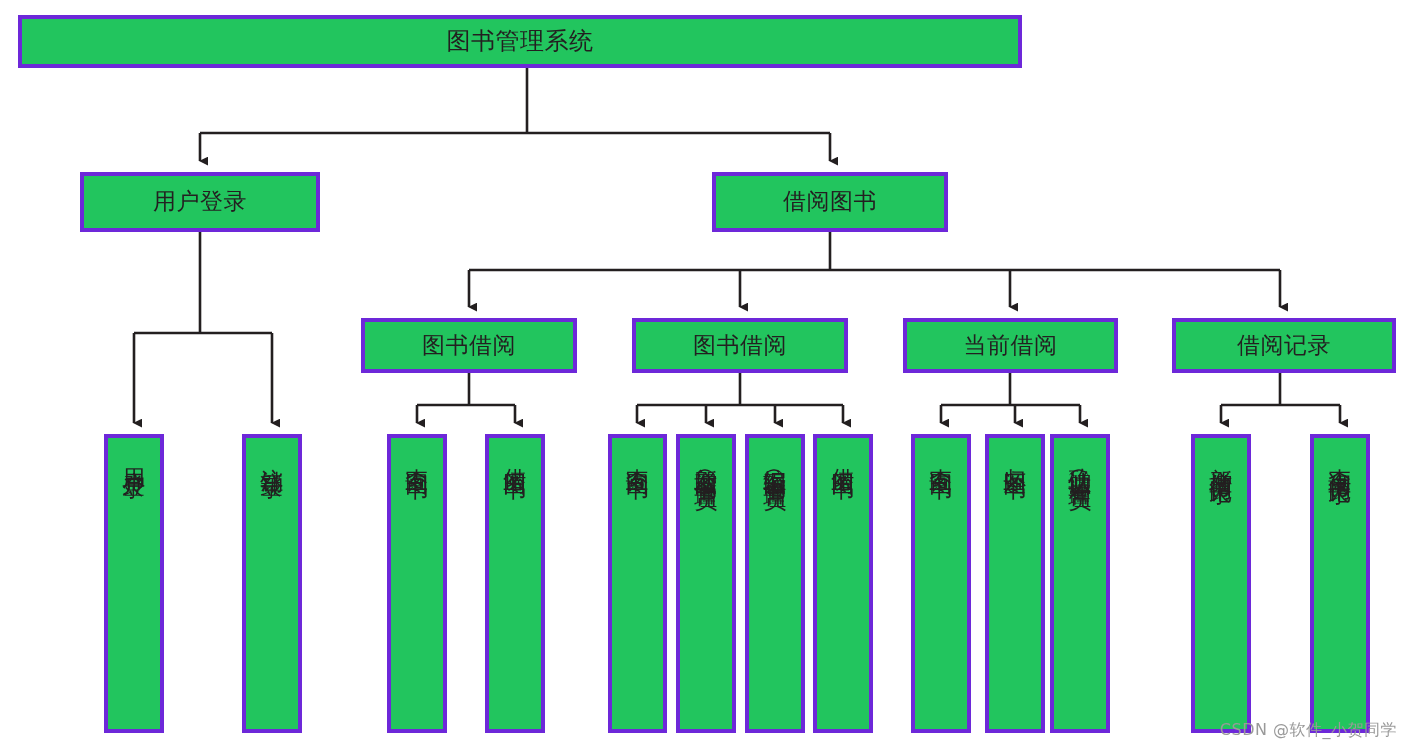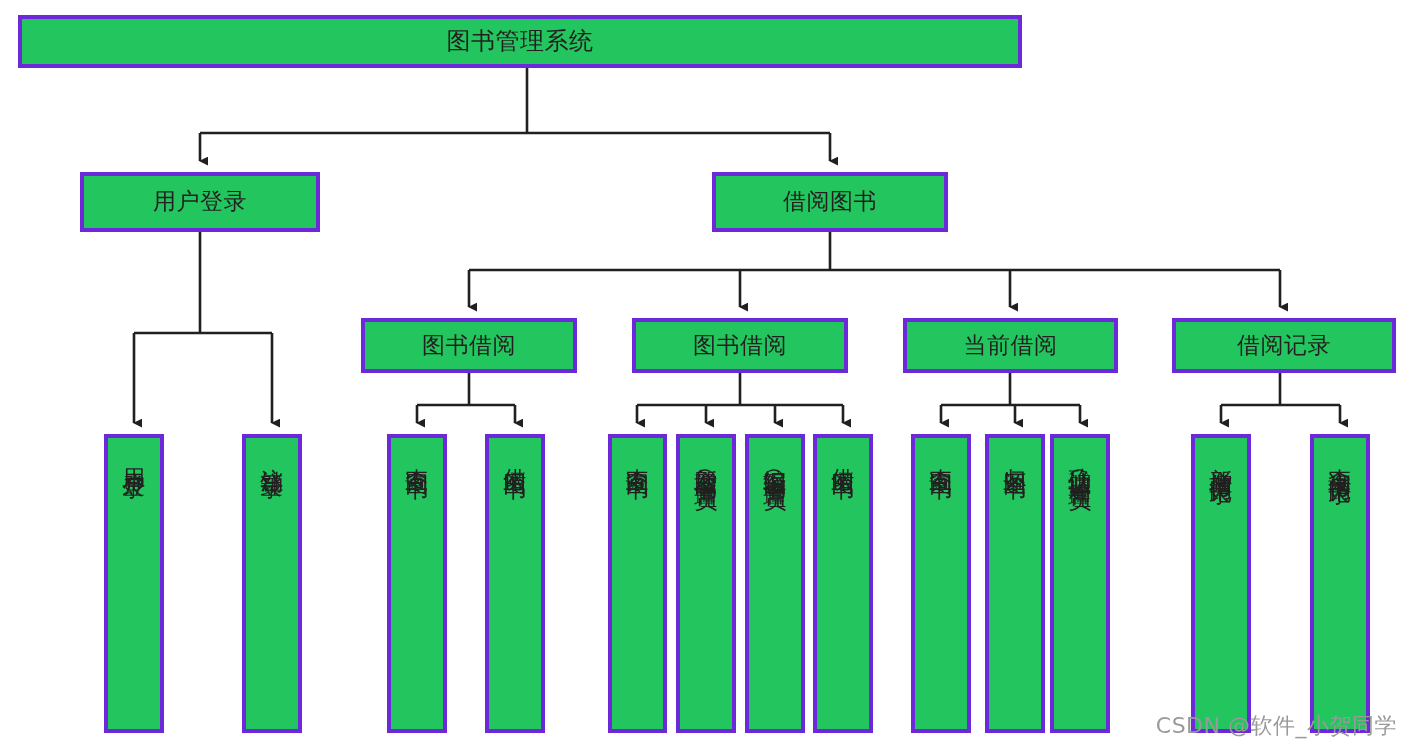--- a/index.html
+++ b/index.html
@@ -59,21 +59,21 @@
     letter-spacing: 3px;
     white-space: nowrap;
   }
   .node.root .label {
     font-size: 24px;
   }
   #watermark {
     position: absolute;
     right: 8px;
     bottom: 6px;
-    font-size: 22px;
+    font-size: 16px;
     color: #9a9a9a;
     white-space: nowrap;
     letter-spacing: 0.5px;
   }
 </style>
 </head>
 <body>
 
 <div id="diagram-root">
 

